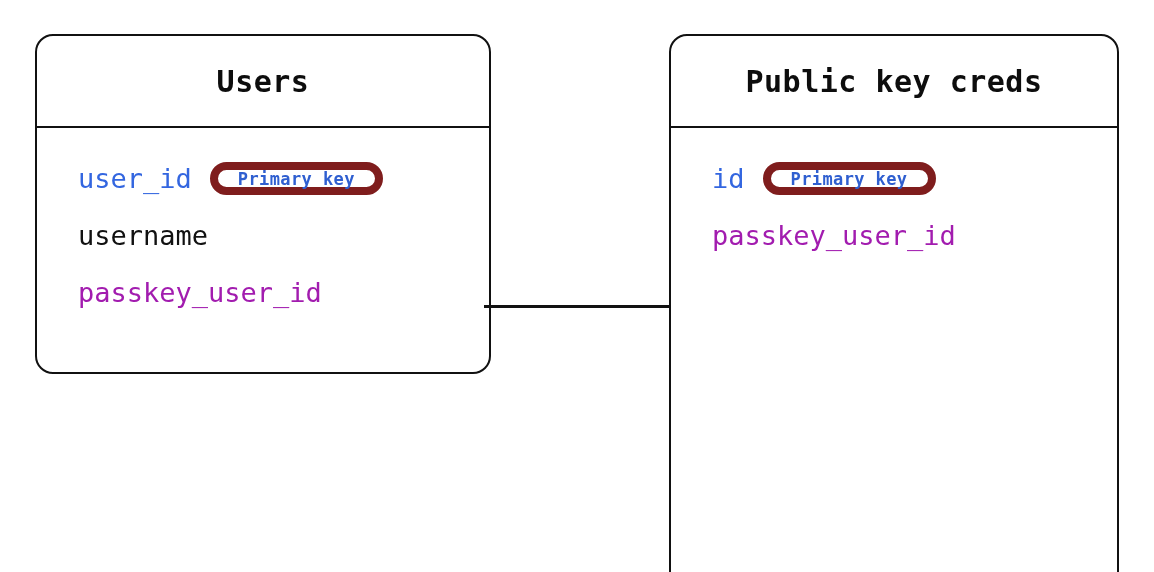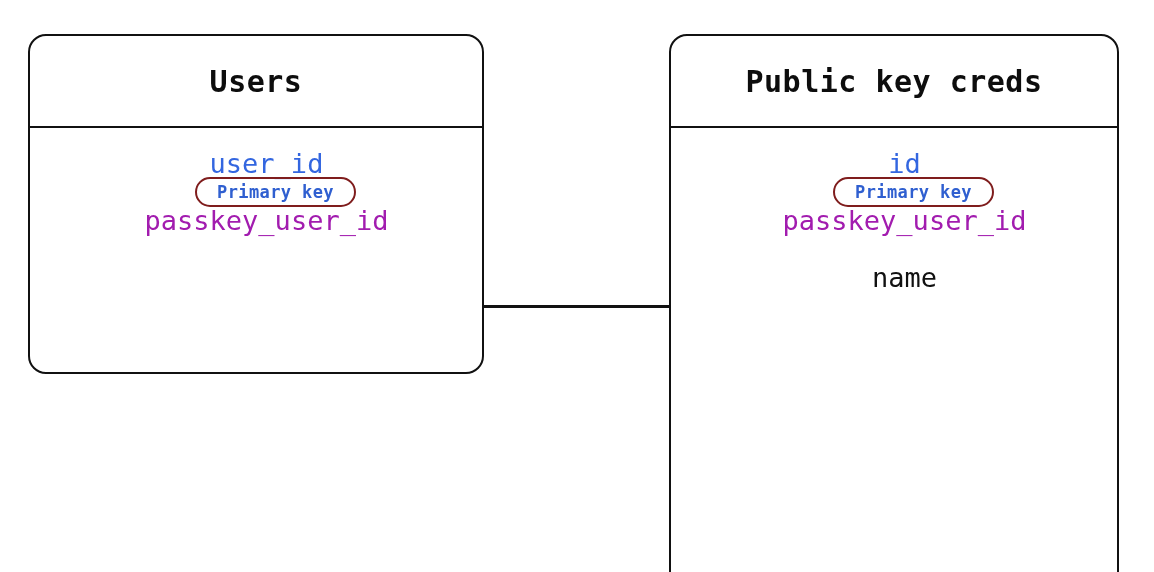--- a/index.html
+++ b/index.html
@@ -26,21 +26,21 @@
   .entity {
     position: absolute;
     box-sizing: border-box;
     background: #ffffff;
     border: 2px solid #111111;
     border-radius: 18px;
     overflow: hidden;
   }
 
   #entity-users {
-    left: 28px;
+    left: 35px;
     top: 34px;
     width: 456px;
     height: 340px;
   }
 
   #entity-pkcreds {
     left: 669px;
     top: 34px;
     width: 450px;
     height: 567px;
@@ -67,21 +67,20 @@
   .entity-fields {
     padding-top: 22px;
     padding-left: 41px;
     padding-right: 20px;
   }
 
   .field-row {
     display: flex;
     align-items: center;
     height: 57px;
-    flex-direction: column;
   }
 
   .field-name {
     font-family: "DejaVu Sans Mono", "Liberation Mono", monospace;
     font-size: 27px;
     line-height: 1;
     color: #111111;
     white-space: nowrap;
   }
 
@@ -90,21 +89,21 @@
 
   
   .pk-badge {
     margin-left: 18px;
     display: inline-flex;
     align-items: center;
     justify-content: center;
     box-sizing: border-box;
     height: 33px;
     padding: 0 20px;
-    border: 2px solid #7f1d1d;
+    border: 8px solid #7f1d1d;
     border-radius: 999px;
     background: transparent;
   }
 
   .pk-badge-label {
     font-family: "DejaVu Sans Mono", "Liberation Mono", monospace;
     font-size: 17px;
     font-weight: bold;
     color: #2f5fd0;
     letter-spacing: 0.4px;
@@ -132,20 +131,23 @@
     </div>
     <div class="entity-fields">
 
       <div class="field-row">
         <span class="field-name key">user_id</span>
         <span class="pk-badge">
           <span class="pk-badge-label">Primary key</span>
         </span>
       </div>
 
+      <div class="field-row">
+        <span class="field-name">username</span>
+      </div>
 
       <div class="field-row">
         <span class="field-name fk">passkey_user_id</span>
       </div>
 
     </div>
   </div>
 
   <div id="relationship-line"></div>
 
@@ -161,21 +163,18 @@
           <span class="pk-badge-label">Primary key</span>
         </span>
       </div>
 
 
       <div class="field-row">
         <span class="field-name fk">passkey_user_id</span>
       </div>
 
 
-      <div class="field-row">
-        <span class="field-name">name</span>
-      </div>
 
 
     </div>
   </div>
 
 </div>
 
 </body></html>

